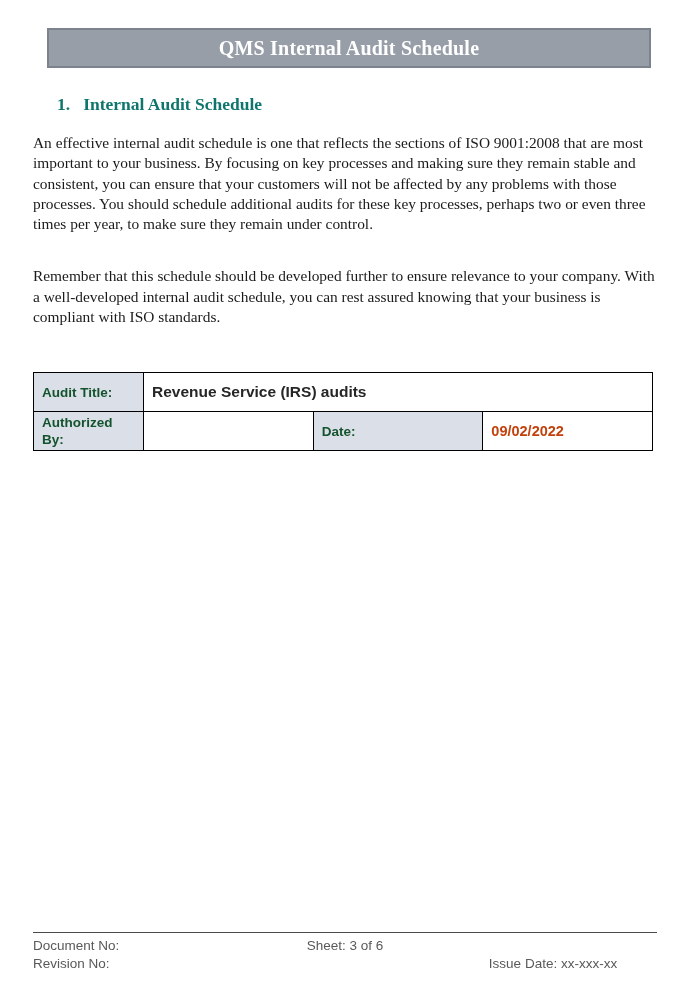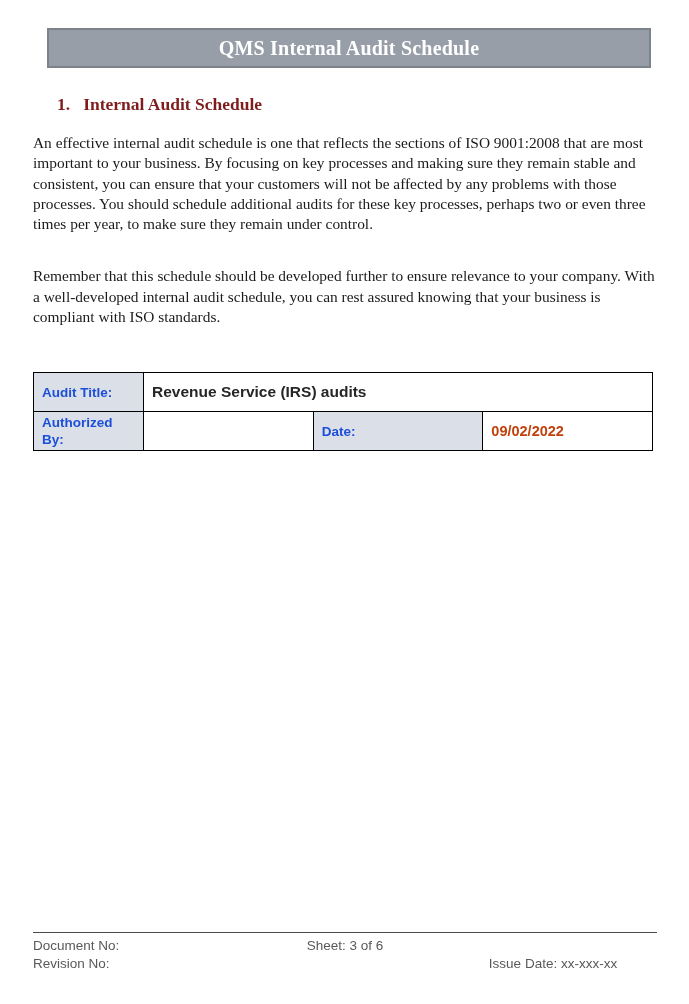--- a/index.html
+++ b/index.html
@@ -34,21 +34,21 @@
     font-size:20px;
     font-weight:bold;
     letter-spacing:0.2px;
   }
   
   .heading{
     position:absolute;
     left:57px; top:94px;
     font-size:17.5px;
     font-weight:bold;
-    color:#7f1d1d;
+    color:#0f766e;
   }
   .heading .num{margin-right:13px;}
   
   .body-copy{
     position:absolute;
     left:33px; top:133px;
     width:628px;
     font-size:15.4px;
     line-height:20.3px;
     color:var(--body-text);
@@ -65,21 +65,21 @@
   }
   .audit-table td{
     border:1.5px solid #000000;
     vertical-align:middle;
     padding:2px 8px;
   }
   .audit-table .label-cell{
     background:var(--table-label-bg);
     font-weight:bold;
     font-size:13.5px;
-    color:#1d4ed8;
+    color:#14532d;
     line-height:17px;
   }
   .audit-table .title-cell{
     font-weight:bold;
     font-size:15.5px;
     color:#262626;
     padding-left:8px;
   }
   .audit-table .value-cell{
     background:#ffffff;

